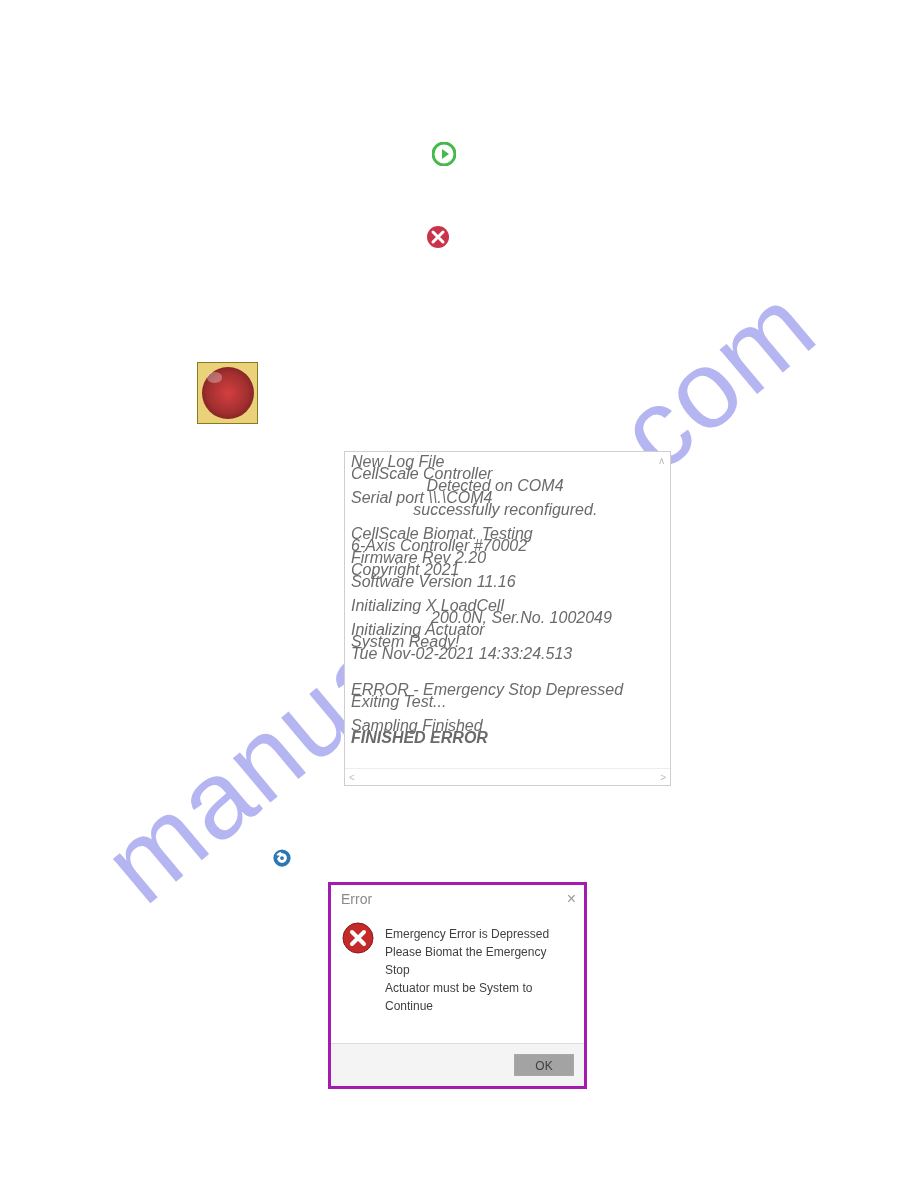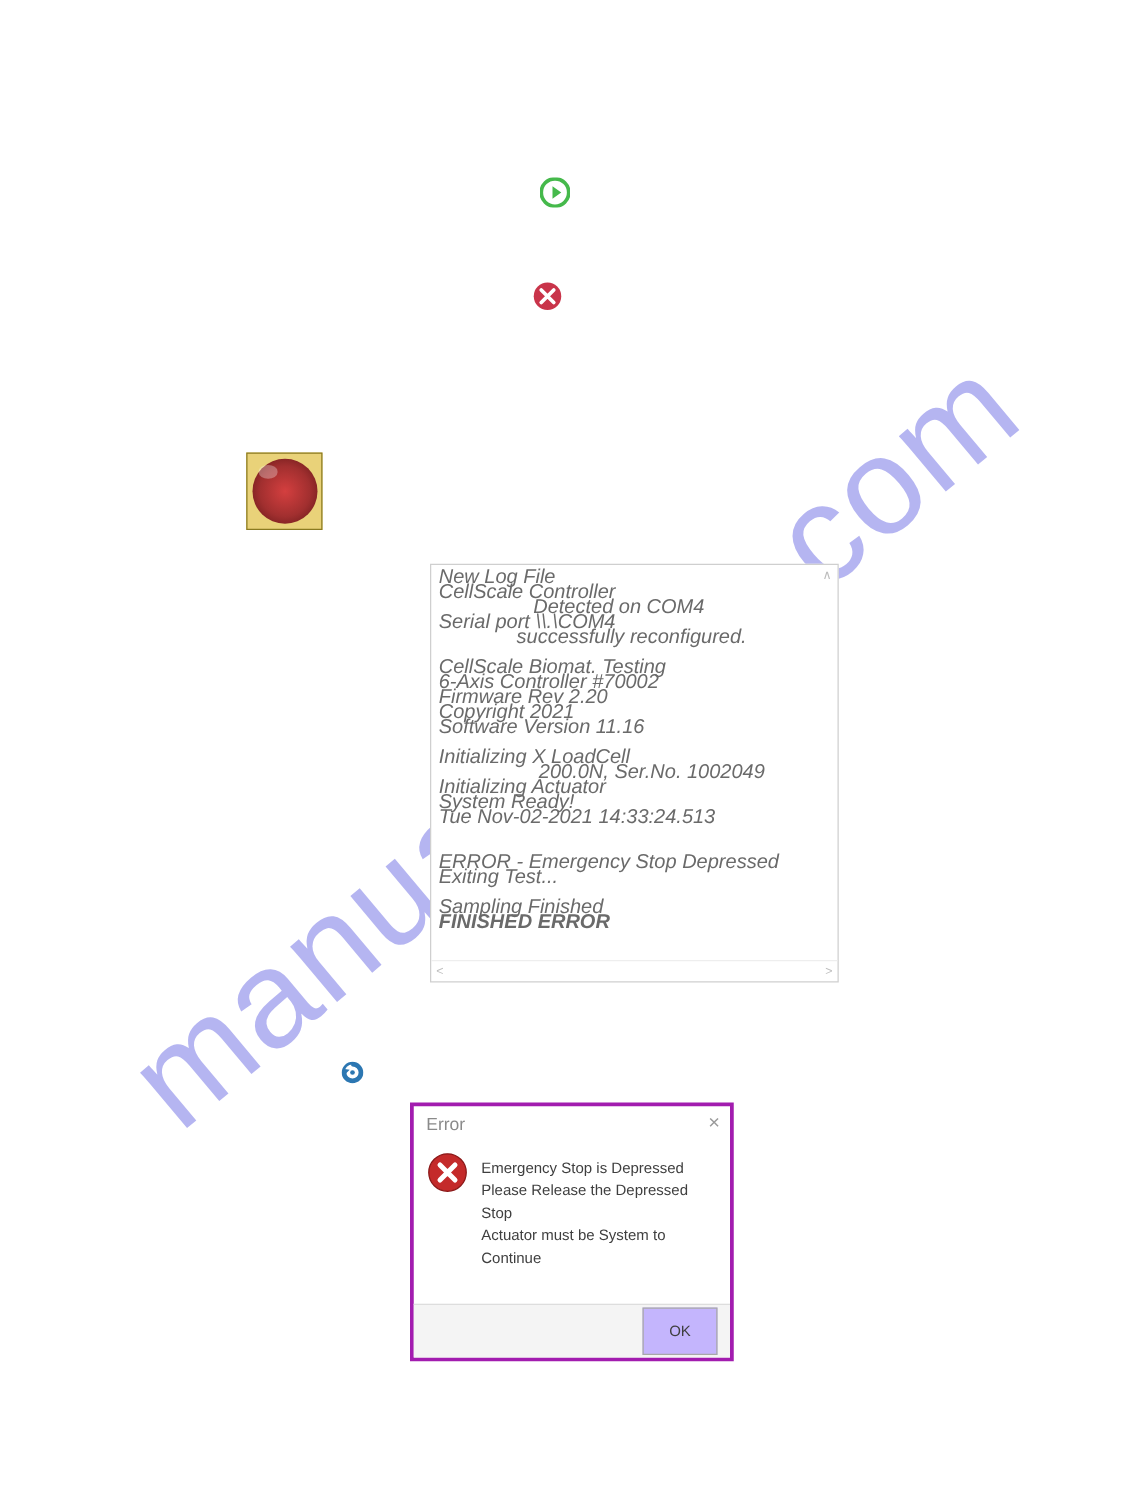--- a/index.html
+++ b/index.html
@@ -209,22 +209,22 @@
     height: 42px;
     display: flex;
     justify-content: flex-end;
     align-items: center;
     padding-right: 10px;
     background: #f4f4f4;
     border-top: 1px solid #ddd;
   }
   .dlg-ok {
     min-width: 60px;
-    height: 38px;
-    background: #c4b5fd;
+    height: 22px;
+    background: #a3a3a3;
     border: 1px solid #a8a8a8;
     font-size: 12px;
     color: #3f3f3f;
     text-align: center;
     line-height: 20px;
     cursor: pointer;
   }
 </style>
 </head>
 <body>
@@ -299,22 +299,22 @@
     </div>
     <div class="dlg-body">
       <div class="dlg-icon">
         <svg viewBox="0 0 34 34">
           <circle cx="17" cy="17" r="15" fill="#c42a2a"></circle>
           <circle cx="17" cy="17" r="15" fill="none" stroke="#8a1818" stroke-width="1"></circle>
           <path d="M11 11 L23 23 M23 11 L11 23" stroke="#ffffff" stroke-width="4" stroke-linecap="round"></path>
         </svg>
       </div>
       <div class="dlg-text">
-        <div>Emergency Stop is Depressed</div>
-        <div>Please Release the Depressed Stop</div>
+        <div>Emergency Error is Depressed</div>
+        <div>Please Biomat the Emergency Stop</div>
         <div>Actuator must be System to Continue</div>
       </div>
     </div>
     <div class="dlg-footer">
       <button class="dlg-ok">OK</button>
     </div>
   </div>
 
 </div>
 

